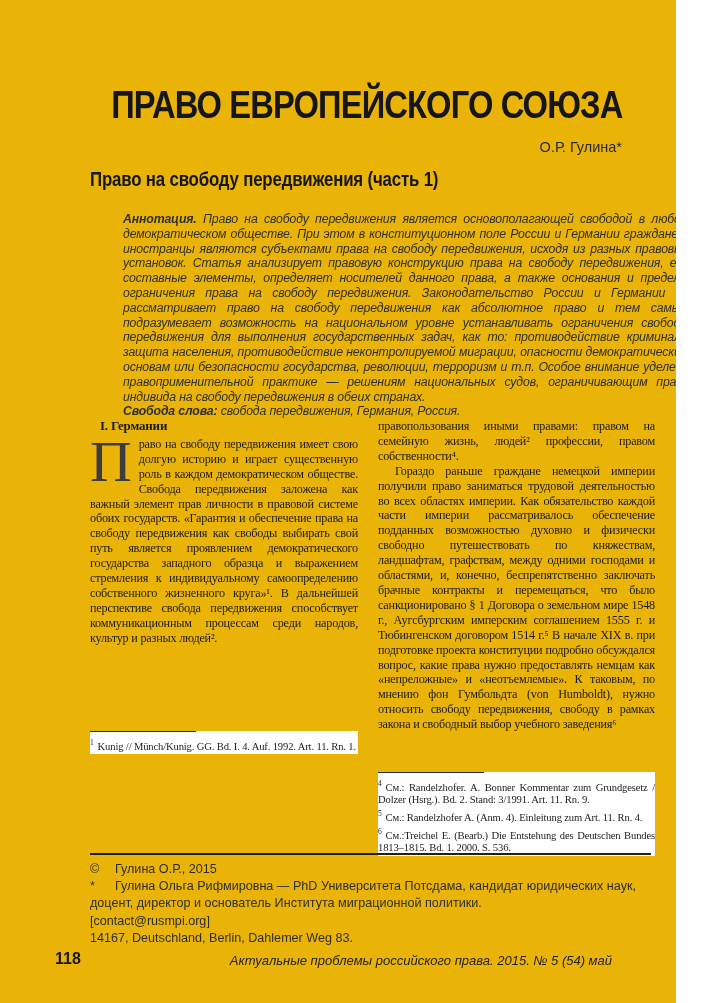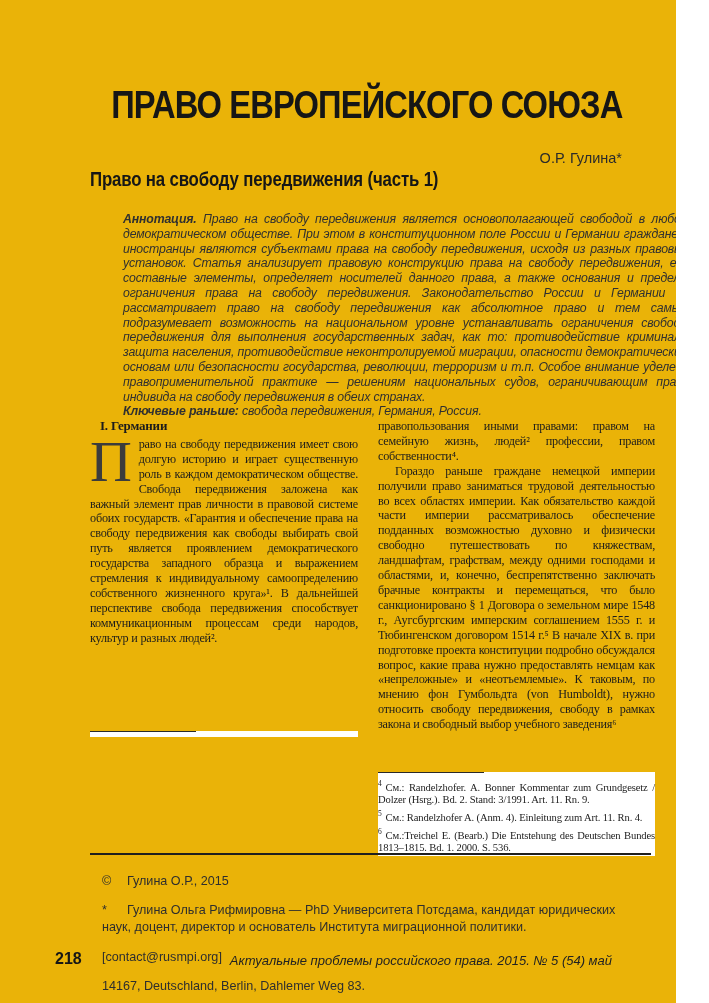--- a/index.html
+++ b/index.html
@@ -27,21 +27,20 @@
     transform-origin: 100% 50%;
     color: #161616;
   }
   .author {
     position: absolute;
     top: 139px;
     right: 54px;
     font-family: "Liberation Sans", sans-serif;
     font-size: 14.5px;
     color: #2b2b2b;
-    margin-top: 11px;
   }
   .article-title {
     position: absolute;
     top: 167px;
     left: 90px;
     font-family: "Liberation Sans", sans-serif;
     font-weight: 700;
     font-size: 20.5px;
     letter-spacing: -0.2px;
     white-space: nowrap;
@@ -126,21 +125,21 @@
   .colophon {
     position: absolute;
     left: 90px;
     top: 861px;
     width: 566px;
     font-family: "Liberation Sans", sans-serif;
     font-size: 12.6px;
     line-height: 17.2px;
     color: #2e2e2e;
   }
-  .colophon p { margin: 12px; }
+  .colophon p { margin: 0; }
   .mark { display: inline-block; width: 25px; }
 
   
   .pagenum {
     position: absolute;
     left: 55px;
     top: 950px;
     font-family: "Liberation Sans", sans-serif;
     font-weight: 700;
     font-size: 16px;
@@ -160,51 +159,52 @@
 <body>
 
 <div class="page">
 
   <div class="rubric">ПРАВО ЕВРОПЕЙСКОГО СОЮЗА</div>
   <div class="author">О.Р. Гулина*</div>
   <div class="article-title">Право на свободу передвижения (часть 1)</div>
 
   <section class="abstract">
     <p><span class="ab-label">Аннотация.</span> <span>Право на свободу передвижения является основополагающей свободой в любом демократическом обществе. При этом в конституционном поле России и Германии граждане и иностранцы являются субъектами права на свободу передвижения, исходя из разных правовых установок. Статья анализирует правовую конструкцию права на свободу передвижения, его составные элементы, определяет носителей данного права, а также основания и пределы ограничения права на свободу передвижения. Законодательство России и Германии не рассматривает право на свободу передвижения как абсолютное право и тем самым подразумевает возможность на национальном уровне устанавливать ограничения свободы передвижения для выполнения государственных задач, как то: противодействие криминалу, защита населения, противодействие неконтролируемой миграции, опасности демократическим основам или безопасности государства, революции, терроризм и т.п. Особое внимание уделено правоприменительной практике — решениям национальных судов, ограничивающим права индивида на свободу передвижения в обеих странах.</span></p>
-    <p><span class="ab-label">Ключевые раньше:</span> <span>свобода передвижения, Германия, Россия.</span></p>
+    <p><span class="ab-label">Свобода слова:</span> <span>свобода передвижения, Германия, Россия.</span></p>
   </section>
 
   <section class="col col-left">
     <h2 class="section-heading">I. Германии</h2>
     <p class="p-first"><span class="dropcap">П</span><span>раво на свободу передвижения имеет свою долгую историю и играет существенную роль в каждом демократическом обществе. Свобода передвижения заложена как важный элемент прав личности в правовой системе обоих государств. «Гарантия и обеспечение права на свободу передвижения как свободы выбирать свой путь является проявлением демократического государства западного образца и выражением стремления к индивидуальному самоопределению собственного жизненного круга»¹. В дальнейшей перспективе свобода передвижения способствует коммуникационным процессам среди народов, культур и разных людей².</span></p>
   </section>
 
   <section class="col col-right">
     <p>правопользования иными правами: правом на семейную жизнь, людей² профессии, правом собственности⁴.</p>
     <p class="p-indent">Гораздо раньше граждане немецкой империи получили право заниматься трудовой деятельностью во всех областях империи. Как обязательство каждой части империи рассматривалось обеспечение подданных возможностью духовно и физически свободно путешествовать по княжествам, ландшафтам, графствам, между одними господами и областями, и, конечно, беспрепятственно заключать брачные контракты и перемещаться, что было санкционировано § 1 Договора о земельном мире 1548 г., Аугсбургским имперским соглашением 1555 г. и Тюбингенском договором 1514 г.⁵ В начале XIX в. при подготовке проекта конституции подробно обсуждался вопрос, какие права нужно предоставлять немцам как «непреложные» и «неотъемлемые». К таковым, по мнению фон Гумбольдта (von Humboldt), нужно относить свободу передвижения, свободу в рамках закона и свободный выбор учебного заведения⁶</p>
   </section>
 
   <section class="fnblock fn-left">
     <div class="fnrule"></div>
+    <p class="fn"><sup>1</sup><span>Kunig // Münch/Kunig. GG. Bd. I. 4. Auf. 1992. Art. 11. Rn. 1.</span></p>
   </section>
 
   <section class="fnblock fn-right">
     <div class="fnrule"></div>
     <p class="fn"><sup>4</sup><span>См.: Randelzhofer. A. Bonner Kommentar zum Grundgesetz / Dolzer (Hsrg.). Bd. 2. Stand: 3/1991. Art. 11. Rn. 9.</span></p>
     <p class="fn"><sup>5</sup><span>См.: Randelzhofer A. (Anm. 4). Einleitung zum Art. 11. Rn. 4.</span></p>
     <p class="fn"><sup>6</sup><span>См.:Treichel E. (Bearb.) Die Entstehung des Deutschen Bundes 1813–1815. Bd. 1. 2000. S. 536.</span></p>
   </section>
 
   <div class="colrule"></div>
 
   <section class="colophon">
     <p><span class="mark">©</span><span>Гулина О.Р., 2015</span></p>
     <p><span class="mark">*</span><span>Гулина Ольга Рифмировна — PhD Университета Потсдама, кандидат юридических наук, доцент, директор и основатель Института миграционной политики.</span></p>
     <p>[contact@rusmpi.org]</p>
     <p>14167, Deutschland, Berlin, Dahlemer Weg 83.</p>
   </section>
 
   <footer>
-    <div class="pagenum">218</div>
+    <div class="pagenum">118</div>
     <div class="jref">Актуальные проблемы российского права. 2015. № 5 (54) май</div>
   </footer>
 
 </div>
 
 </body></html>

